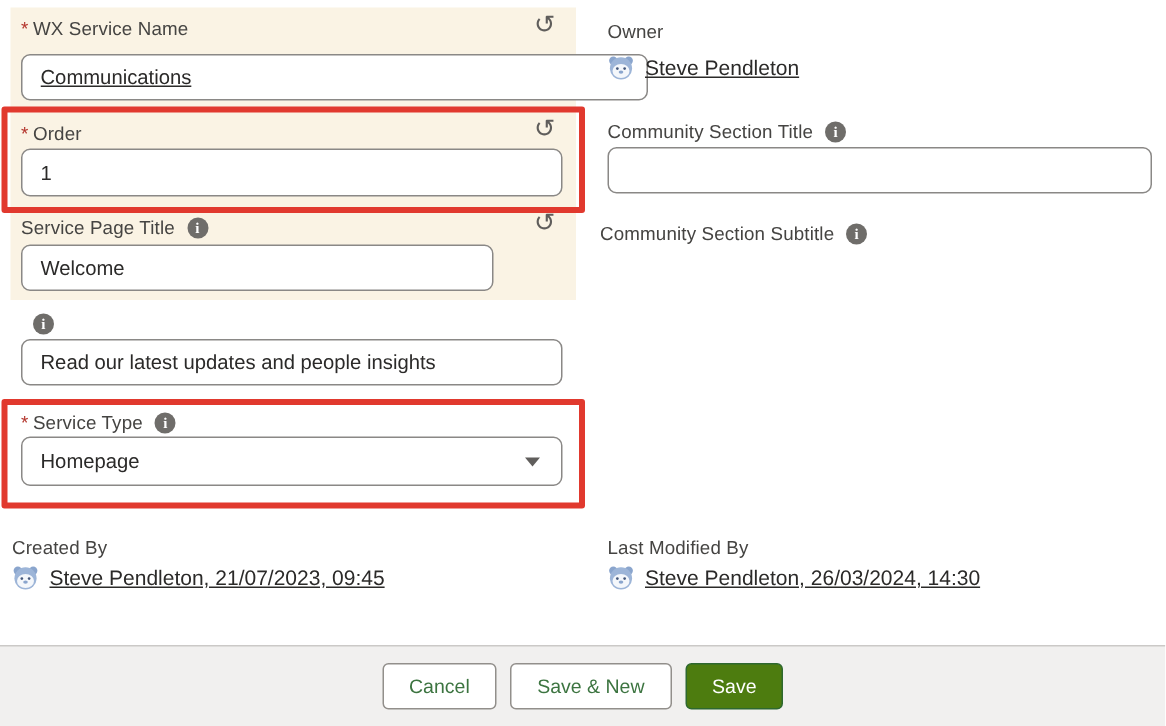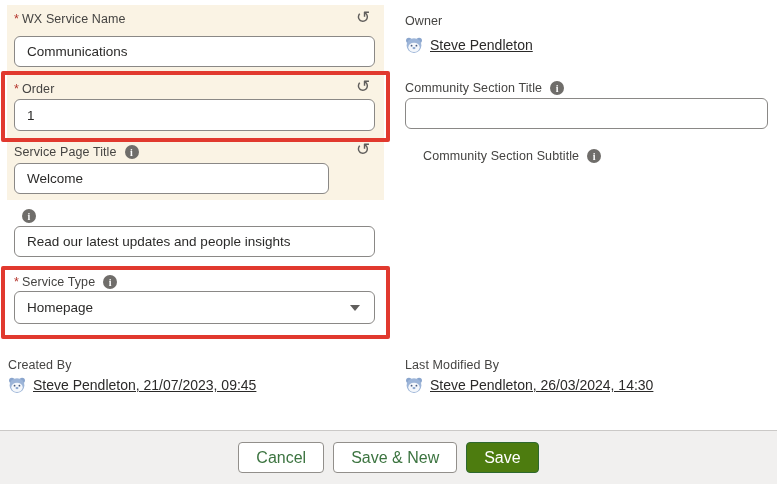--- a/index.html
+++ b/index.html
@@ -54,21 +54,21 @@
     position:absolute; display:flex; align-items:center; gap:7px;
     font-size:14px; color:#2b2a29;text-decoration:underline;
   }
   .avatar { width:18px; height:18px; flex:0 0 auto; }
   .footer {
     position:absolute; left:0; right:0; top:430px; bottom:0;
     background:#f1f0ef; border-top:1px solid #cbc9c7;
     display:flex; align-items:center; justify-content:center; gap:9px;
   }
   .btn {
-    height:31px; border-radius:4px; font-family:inherit; font-size:16px;
+    height:31px; border-radius:4px; font-family:inherit; font-size:13px;
     padding:0 17px; cursor:pointer;
   }
   .btn-outline { background:#fff; border:1px solid #928f8b; color:#3c7440; }
   .btn-primary { background:#4d7c0f; border:1px solid #2e682f; color:#fff; }
 </style>
 </head>
 <body>
 
 <svg width="0" height="0" style="position:absolute">
   <defs>
@@ -86,21 +86,21 @@
 
 <div class="canvas">
 
   <div class="highlight-block"></div>
 
   <div class="label-row" style="left:14px; top:10px; width:361px;">
     <span class="req">*</span>
     <span>WX Service Name</span>
   </div>
   <span class="undo-icon" style="left:356px; top:9px;">↺</span>
-  <input class="text-input" style="left: 14px; top: 36px; width: 361px;" value="Communications">
+  <input class="text-input" style="left: 14px; top: 36px; width: 418px; text-decoration: underline;" value="Communications">
 
   <div class="label-row" style="left:14px; top:80px; width:361px;">
     <span class="req">*</span>
     <span>Order</span>
   </div>
   <span class="undo-icon" style="left:356px; top:78px;">↺</span>
   <input class="text-input" style="left: 14px; top: 99px; width: 361px; height: 32px;" value="1">
 
   <div class="label-row" style="left:14px; top:143px; width:361px;">
     <span>Service Page Title</span>
@@ -136,21 +136,21 @@
       </svg>
     <span>Steve Pendleton</span>
   </div>
 
   <div class="label-row" style="left:405px; top:79px;">
     <span>Community Section Title</span>
     <span class="info-icon">i</span>
   </div>
   <input class="text-input" style="left: 405px; top: 98px; width: 363px;" value="">
 
-  <div class="label-row" style="left:423px; top:147px;">
+  <div class="label-row" style="left:400px; top:147px;">
     <span>Community Section Subtitle</span>
     <span class="info-icon">i</span>
   </div>
 
   <div class="label-row" style="left:8px; top:356px;">
     <span>Created By</span>
   </div>
   <div class="static-value" style="left:8px; top:376px;">
     <svg class="avatar" viewBox="0 0 20 20">
         <use href="#koala"></use>

